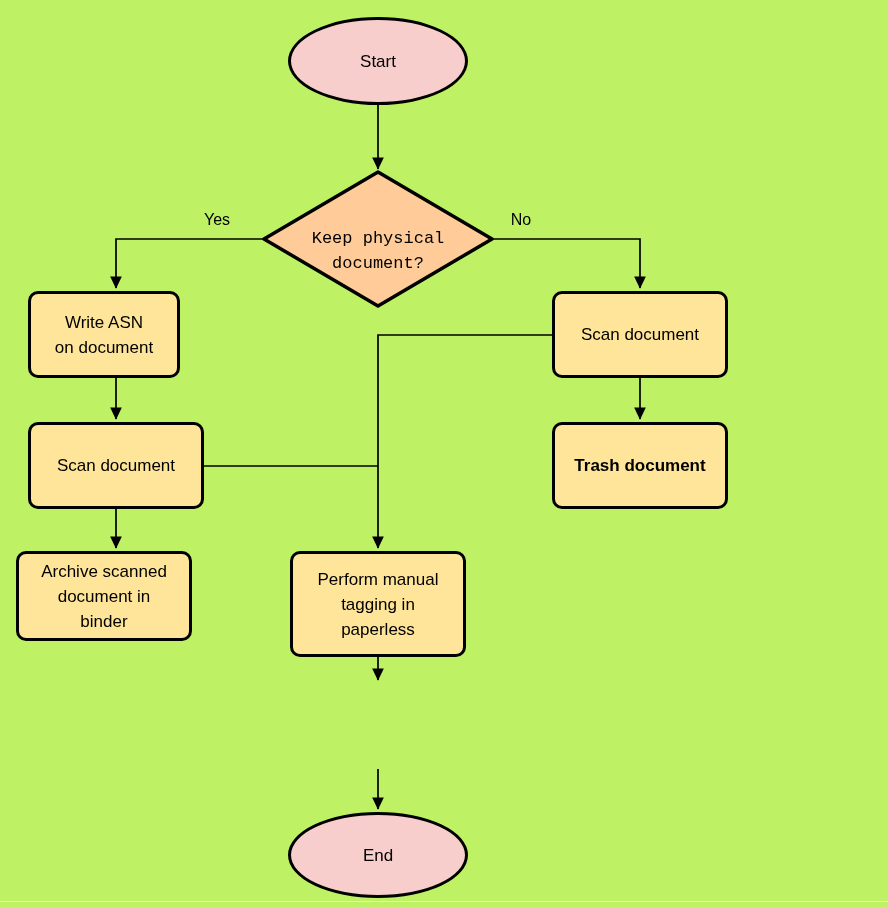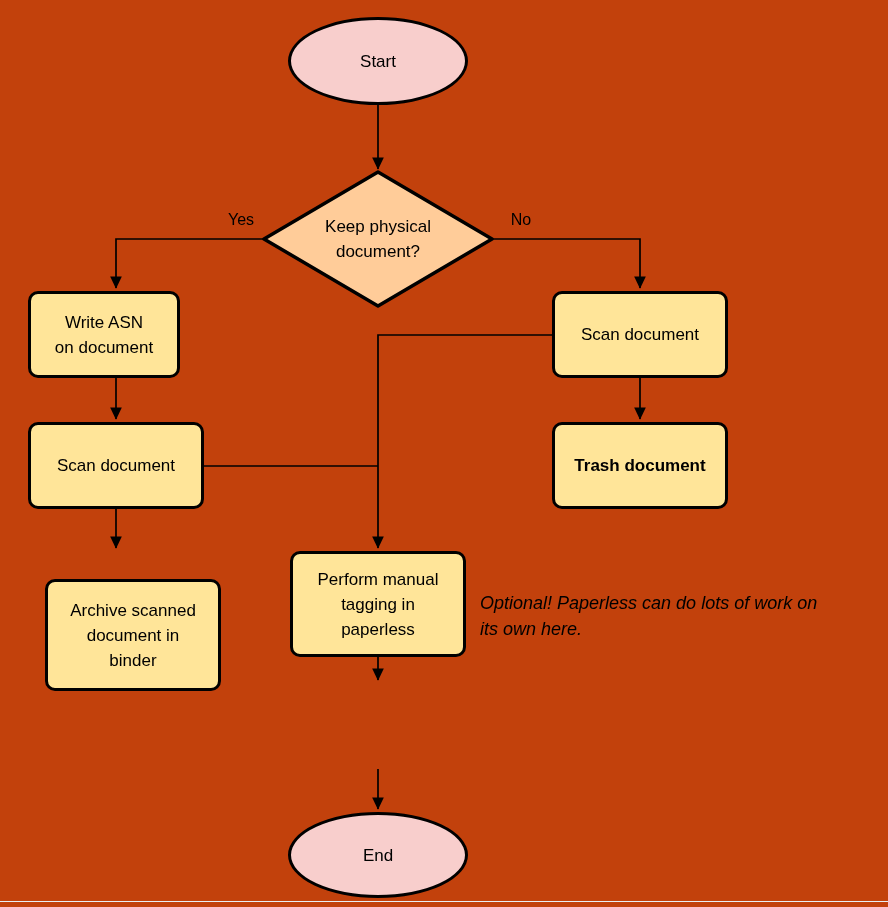--- a/index.html
+++ b/index.html
@@ -4,21 +4,21 @@
 <style>
   html, body { margin: 0; padding: 0; }
   body {
     font-family: "Liberation Sans", sans-serif;
     background: #ffffff;
   }
   .canvas {
     position: relative;
     width: 888px;
     height: 907px;
-    background: #c2410c;
+    background: #bef264;
     overflow: hidden;
   }
   .edges-layer {
     position: absolute;
     left: 0; top: 0;
     width: 888px; height: 907px;
   }
   .node {
     position: absolute;
     box-sizing: border-box;
@@ -66,30 +66,30 @@
   .bottom-divider {
     position: absolute;
     left: 0;
     top: 901px;
     width: 888px;
     height: 1px;
     background: #e9edf0;
   }
   
   #node-start        { left: 288px; top: 17px;  width: 180px; height: 88px; }
-  #node-decision-lbl { left: 280px; top: 204px; width: 196px; height: 70px; }
+  #node-decision-lbl { left: 280px; top: 216px; width: 196px; height: 70px; font-family: Liberation Mono, monospace; }
   #node-write-asn    { left: 28px;  top: 291px; width: 152px; height: 87px; }
   #node-scan-left    { left: 28px;  top: 422px; width: 176px; height: 87px; }
-  #node-archive      { left: 45px;  top: 551px; width: 176px; height: 112px; margin-top: 28px; }
+  #node-archive      { left: 16px;  top: 551px; width: 176px; height: 90px; }
   #node-scan-right   { left: 552px; top: 291px; width: 176px; height: 87px; }
   #node-trash        { left: 552px; top: 422px; width: 176px; height: 87px; font-weight: bold; }
   #node-tagging      { left: 290px; top: 551px; width: 176px; height: 106px; }
   #node-remove-inbox { left: 290px; top: 682px; width: 176px; height: 87px; }
   #node-end          { left: 288px; top: 812px; width: 180px; height: 86px; }
-  #label-yes { left: 216px; top: 211px; text-align: center; }
+  #label-yes { left: 192px; top: 211px; text-align: center; }
   #label-no  { left: 496px; top: 211px; }
 </style>
 </head>
 <body>
 
 <div class="canvas">
 
   <svg class="edges-layer" width="888" height="907" viewBox="0 0 888 907" xmlns="http://www.w3.org/2000/svg">
     <defs>
       <marker id="arrow" viewBox="0 0 12 12" refX="10.8" refY="6" markerWidth="14" markerHeight="14" orient="auto" markerUnits="userSpaceOnUse">
@@ -135,17 +135,15 @@
 tagging in
 paperless</div>
 
 
   <div id="node-end" class="node terminator">End</div>
 
   <div id="label-yes" class="edge-label">Yes</div>
 
   <div id="label-no" class="edge-label">No</div>
 
-  <div class="annotation">Optional! Paperless can do lots of work on
-its own here.</div>
 
   <div class="bottom-divider"></div>
 </div>
 
 </body></html>

